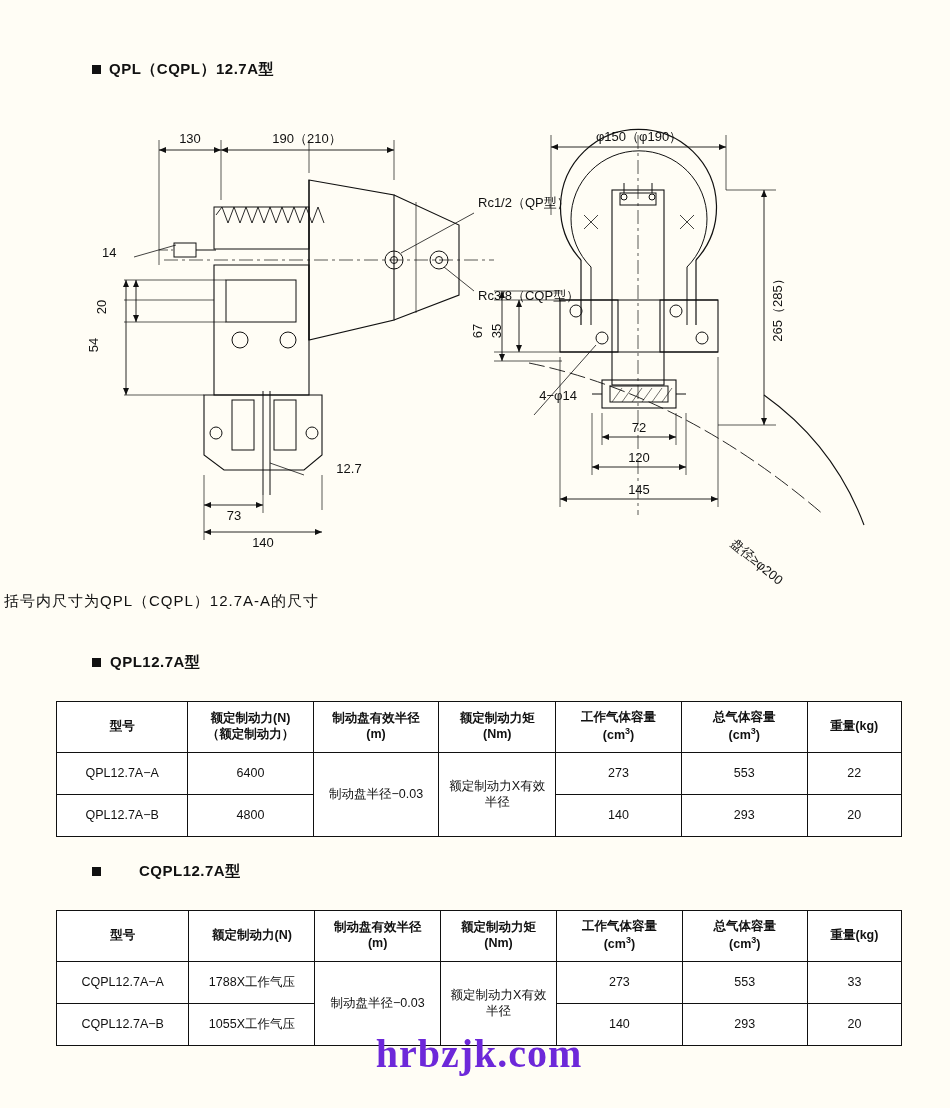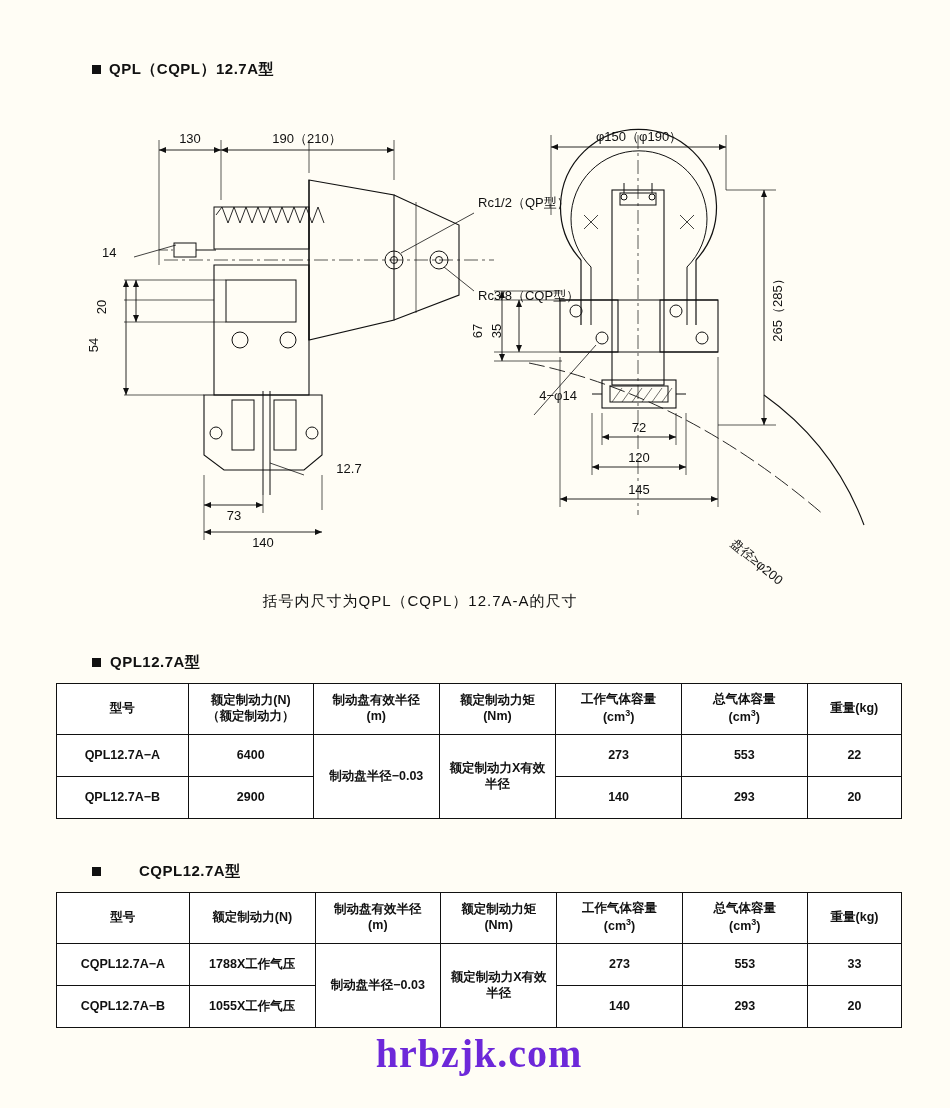--- a/index.html
+++ b/index.html
@@ -25,35 +25,36 @@
   }
   #title-main{position:absolute;left:88px;top:60px;}
   #title-qpl{position:absolute;left:88px;top:653px;gap:9px;}
   #title-cqpl{position:absolute;left:88px;top:862px;gap:38px;}
 
   
   .drawing{
     position:absolute;left:60px;top:95px;width:840px;height:540px;
   }
   .drawing svg{display:block;}
-  #caption{position:absolute;left:0;top:592px;width:832px;text-align:center;font-size:15px;letter-spacing:1px;}
+  #caption{position:absolute;left:0;top:592px;width:832px;font-size:15px;letter-spacing:1px;}
 
   
   table{
     border-collapse:collapse;
     position:absolute;
     font-size:12.5px;
     background:#fff;
+    margin-top:18px;
   }
   table td,table th{
     border:1px solid #111;
     text-align:center;
     vertical-align:middle;
     padding:5px 4px;
-    font-weight:bold;
+    font-weight:normal;
     line-height:1.25;
   }
   table thead th{font-weight:bold;height:40px;}
   #table-qpl{left:52px;top:683px;width:846px;}
   #table-cqpl{left:52px;top:892px;width:846px;}
   .sup{font-size:9px;vertical-align:super;}
 
   
   #watermark{
     position:absolute;left:0;top:1030px;width:950px;text-align:center;
@@ -301,21 +302,21 @@
         <td rowspan="2">
           <span>额定制动力X有效</span><br>
           <span>半径</span>
         </td>
         <td>273</td>
         <td>553</td>
         <td>22</td>
       </tr>
       <tr style="height:42px">
         <td>QPL12.7A−B</td>
-        <td>2900</td>
+        <td>4800</td>
         <td>140</td>
         <td>293</td>
         <td>20</td>
       </tr>
     </tbody>
   </table>
 
   <div class="section-title" id="title-cqpl">
     <span class="sq"></span>
     <span>CQPL12.7A型</span>

